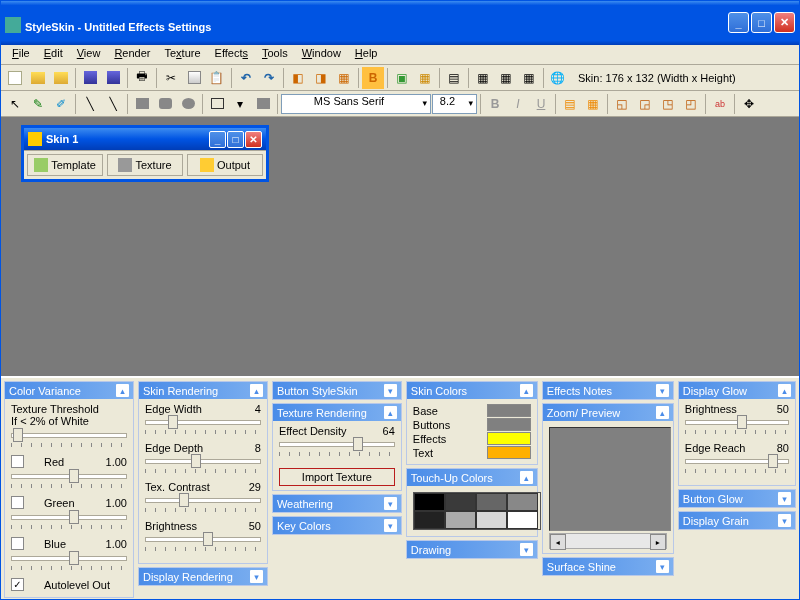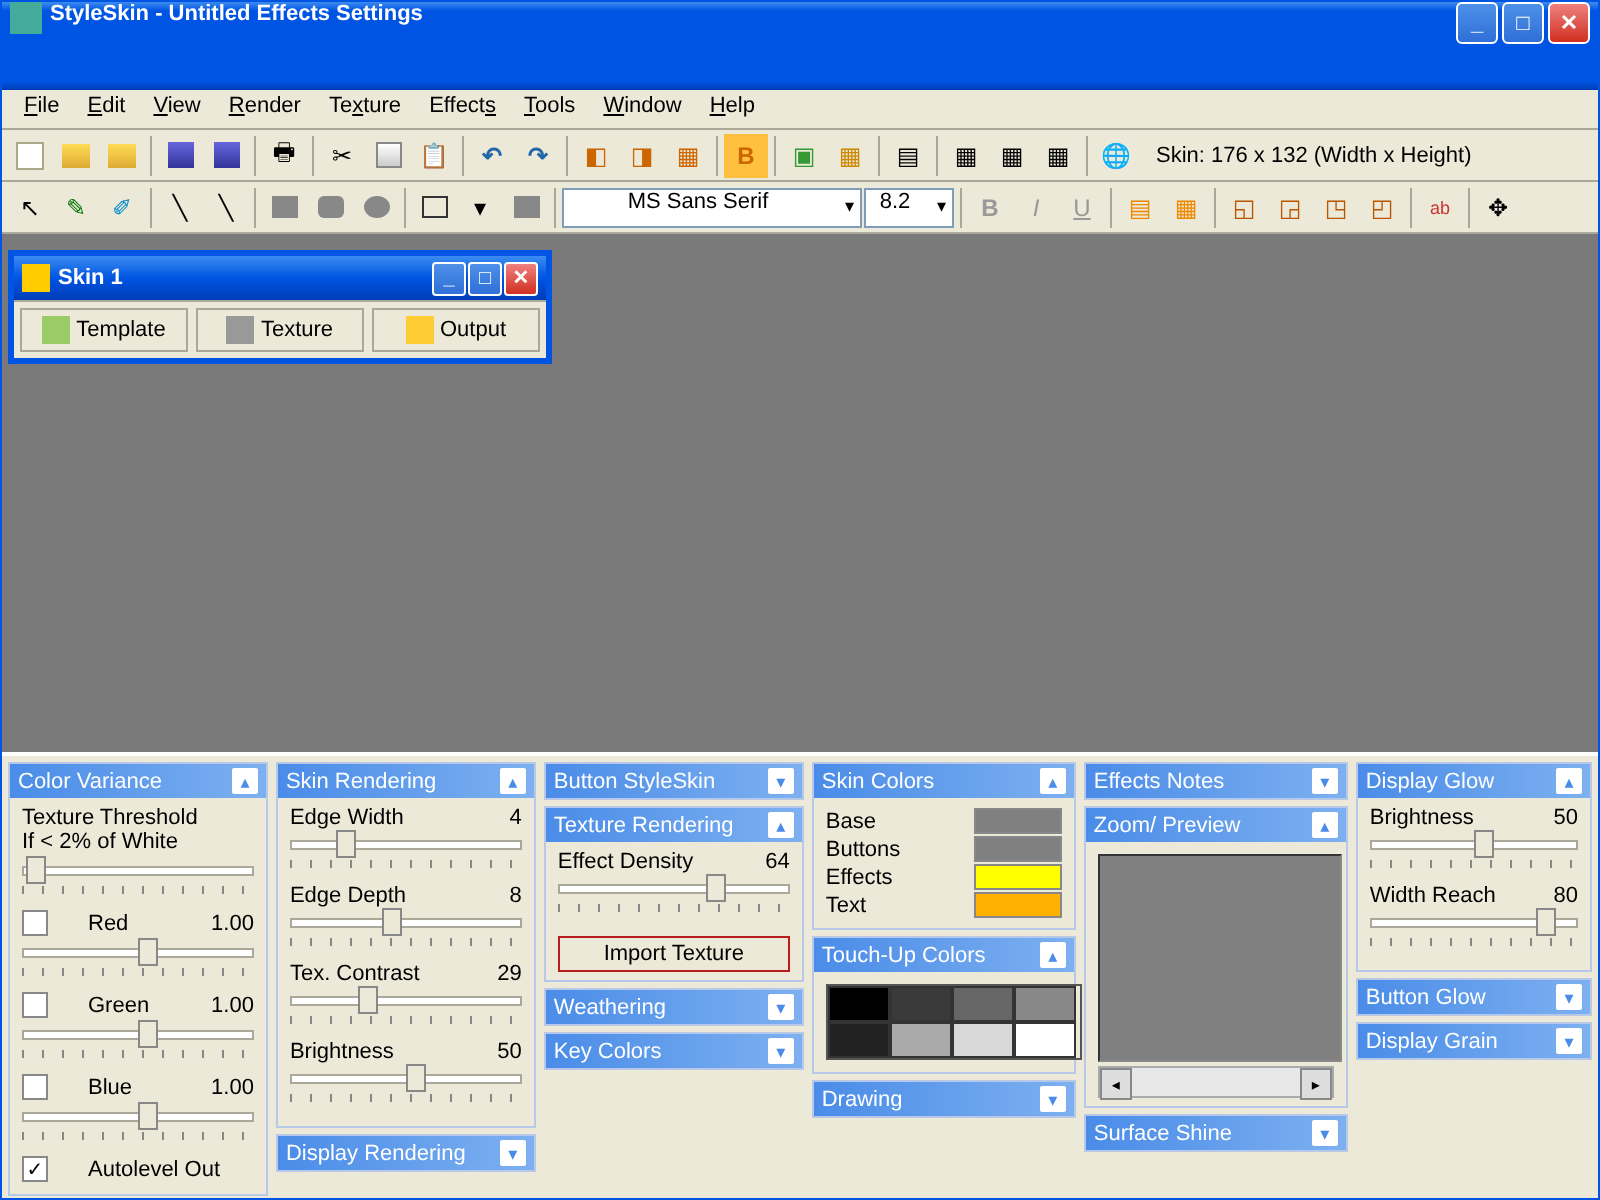--- a/index.html
+++ b/index.html
@@ -1,19 +1,19 @@
 <!DOCTYPE html>
 <html><head>
 <meta charset="utf-8">
 <style>
 * { box-sizing: border-box; margin: 0; padding: 0; font-family: Tahoma, sans-serif; font-size: 11px; }
 body { background: #ece9d8; overflow: hidden; }
 
 .window { width: 800px; height: 600px; display: flex; flex-direction: column; border: 1px solid #0054e3; }
-.titlebar { height: 44px; background: linear-gradient(to bottom, #3c8cf0 0%, #0054e3 10%, #0054e3 90%, #003db7 100%); display: flex; align-items: flex-start; padding: 0 4px; color: white; font-weight: bold; font-size: 12px; }
+.titlebar { height: 44px; background: linear-gradient(to bottom, #3c8cf0 0%, #0054e3 10%, #0054e3 90%, #003db7 100%); display: flex; align-items: flex-end; padding: 12px 4px; color: white; font-weight: bold; font-size: 12px; }
 .titlebar .title-icon { width: 16px; height: 16px; background: #4a9; margin-right: 4px; }
 .titlebar .title-text { flex: 1; }
 .titlebar .win-btns { display: flex; gap: 2px; }
 .win-btn { width: 21px; height: 21px; border: 1px solid #fff; border-radius: 3px; display: flex; align-items: center; justify-content: center; font-weight: bold; color: white; }
 .win-min { background: linear-gradient(#4e90e8,#2f6fd8); }
 .win-max { background: linear-gradient(#4e90e8,#2f6fd8); }
 .win-close { background: linear-gradient(#f08080,#d03020); }
 
 .menubar { height: 20px; background: #ece9d8; display: flex; padding: 0 4px; border-bottom: 1px solid #aca899; }
 .menu-item { padding: 2px 7px; cursor: default; }
@@ -21,21 +21,21 @@
 
 .toolbar { height: 26px; background: #ece9d8; display: flex; align-items: center; padding: 1px 3px; border-bottom: 1px solid #aca899; gap: 1px; }
 .tool-btn { width: 22px; height: 22px; border: 1px solid transparent; display: flex; align-items: center; justify-content: center; font-size: 12px; }
 .tool-sep { width: 1px; height: 20px; background: #aca899; margin: 0 2px; }
 .tool-combo { height: 20px; border: 1px solid #7f9db9; background: white; padding: 0 18px 0 4px; position: relative; text-align: center; }
 .tool-combo::after { content: "▾"; position: absolute; right: 3px; top: 3px; font-size: 9px; }
 .toolbar-text { padding: 0 4px 0 8px; }
 
 .workspace { flex: 1; background: #7a7a7a; position: relative; overflow: hidden; }
 
-.child-window { position: absolute; left: 3px; top: 8px; width: 272px; border: 3px solid #0054e3; background: #ece9d8; }
+.child-window { position: absolute; left: 20px; top: 8px; width: 248px; border: 3px solid #0054e3; background: #ece9d8; }
 .child-titlebar { height: 22px; background: linear-gradient(to bottom, #3c8cf0 0%, #0054e3 50%, #003db7 100%); display: flex; align-items: center; padding: 0 4px; color: white; font-weight: bold; }
 .child-titlebar .title-text { flex: 1; }
 .child-win-btn { width: 17px; height: 17px; border: 1px solid #fff; border-radius: 2px; font-size: 10px; display: flex; align-items: center; justify-content: center; margin-left: 1px; color: white; }
 .child-close { background: linear-gradient(#f08080,#d03020); }
 .child-other { background: linear-gradient(#4e90e8,#2f6fd8); }
 
 .skin-preview { margin: 8px; border: 2px inset #888; background: repeating-conic-gradient(#555 0% 25%, #4a4a4a 0% 50%) 50% / 6px 6px; padding: 8px; }
 .skin-preview .sample-hdr { color: #ffb000; font-size: 11px; padding: 2px 4px 6px; }
 .skin-display { height: 72px; background: #eeee00; border: 3px inset #6a6a2a; margin-bottom: 8px; }
 .skin-buttons { display: flex; justify-content: center; gap: 18px; padding: 2px 0 4px; }
@@ -472,21 +472,21 @@
               <span>Brightness</span>
               <span>50</span>
             </div>
           <div class="slider-row">
               <div class="slider-track">
                 <div class="slider-thumb" style="left:50%"></div>
               </div>
               <div class="slider-ticks"></div>
             </div>
           <div class="slider-label">
-              <span>Width Reach</span>
+              <span>Edge Reach</span>
               <span>80</span>
             </div>
           <div class="slider-row">
               <div class="slider-track">
                 <div class="slider-thumb" style="left:80%"></div>
               </div>
               <div class="slider-ticks"></div>
             </div>
         </div>
       </div>

